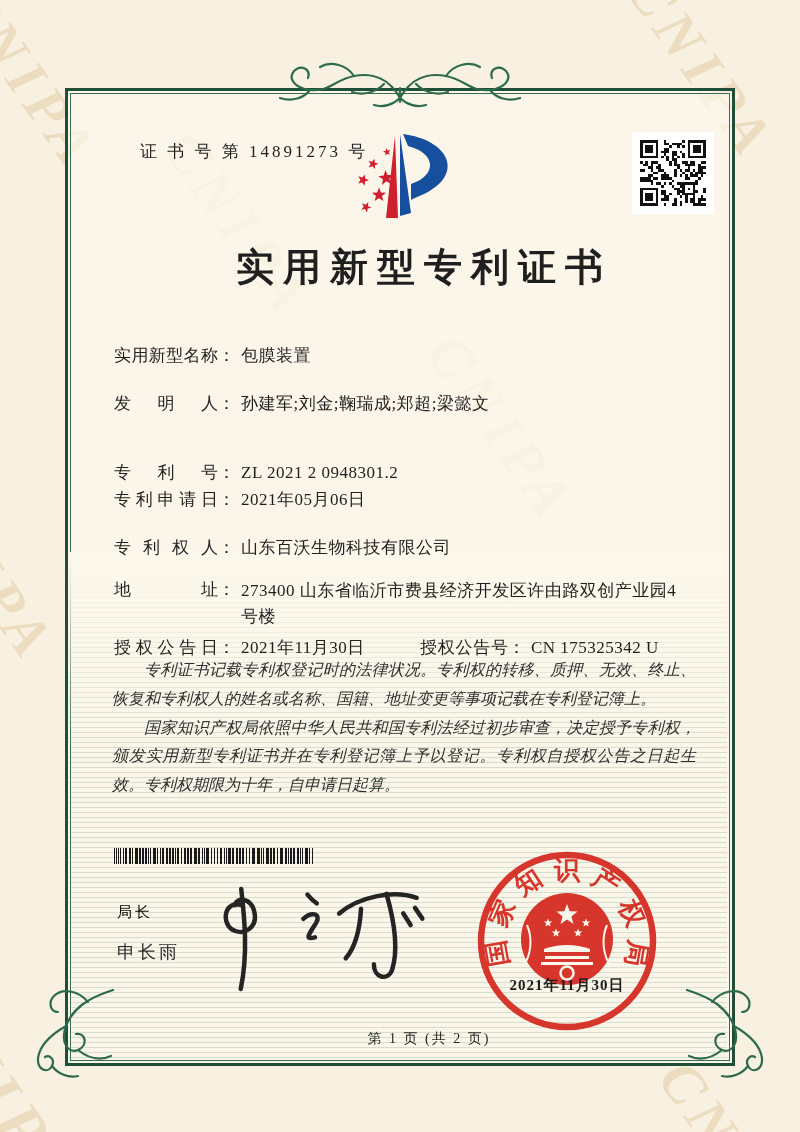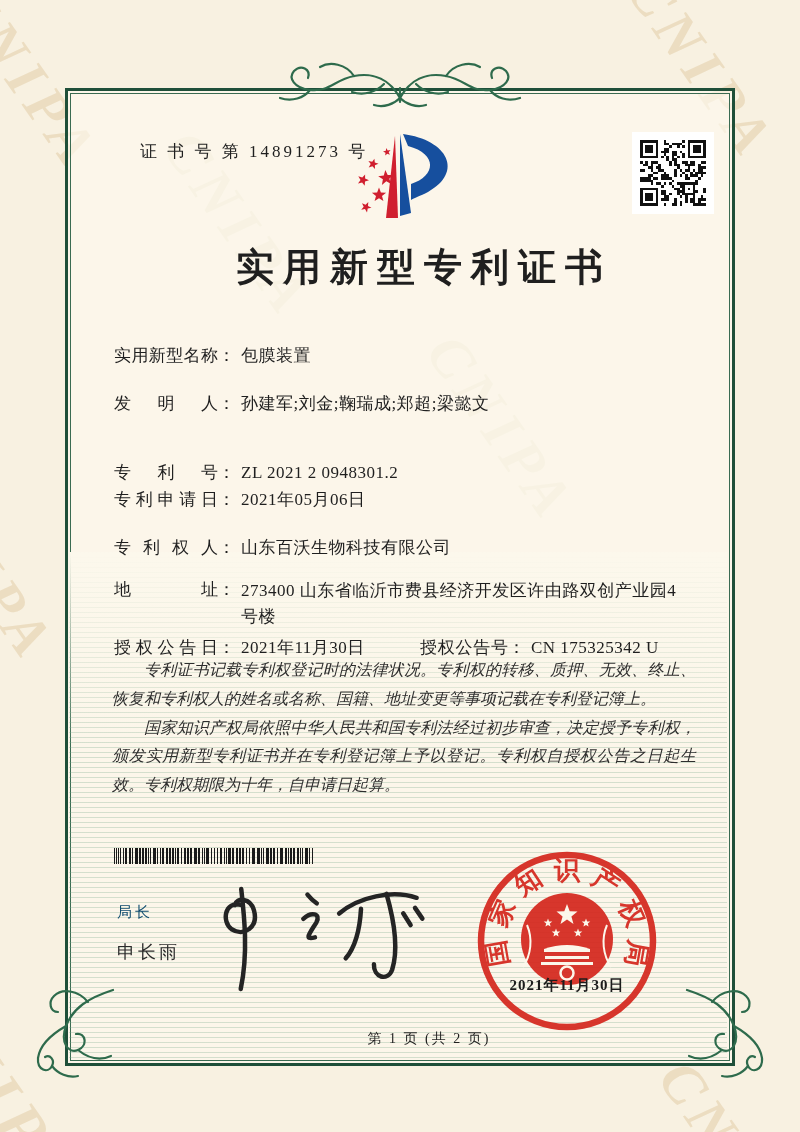--- a/index.html
+++ b/index.html
@@ -45,21 +45,21 @@
   .row .lab{display:inline-block;width:104px;text-align:justify;text-align-last:justify;vertical-align:top;}
   .row .val{margin-left:6px;letter-spacing:0.5px;}
   #row-address{white-space:normal;display:flex;}
   #row-address .val{display:inline-block;width:452px;line-height:26px;letter-spacing:0.5px;}
   .pair2{position:absolute;left:306px;top:0;}
   .pair2 .lab{width:88px;}
   #body-text{left:112px;top:656px;width:584px;font-size:16px;line-height:1.8;
     text-align:justify;font-style:italic;color:#2e2e2e;}
   #body-text p{margin:0;text-indent:2em;}
   #barcode{left:114px;top:848px;}
-  #director-title{left:117px;top:903px;font-family:"Liberation Sans","DejaVu Sans",sans-serif;font-size:15px;letter-spacing:3px;color:#0c4a6e;}
+  #director-title{left:117px;top:903px;font-family:"Liberation Sans","DejaVu Sans",sans-serif;font-size:15px;letter-spacing:3px;color:#000000;}
   #director-name{left:117px;top:940px;font-family:"Liberation Sans","DejaVu Sans",sans-serif;font-size:18px;letter-spacing:3px;color:#2b2b2b;}
   #signature{left:212px;top:882px;}
   .sig{stroke:#242424;stroke-width:4.5;fill:none;stroke-linecap:round;stroke-linejoin:round;}
   #seal{left:461px;top:835px;opacity:0.93;}
   #seal-date{left:467px;top:976px;width:200px;text-align:center;font-size:15px;font-weight:bold;letter-spacing:1px;color:#1c1c1c;z-index:5;}
   #page-indicator{left:65px;top:1030px;width:664px;text-align:center;font-size:14px;letter-spacing:2px;padding-left:32px;}
   #continuation-note{left:0;top:1078px;width:800px;text-align:center;font-size:16px;font-style:italic;letter-spacing:3px;color:#2e2e2e;}
 </style>
 </head>
 <body>

